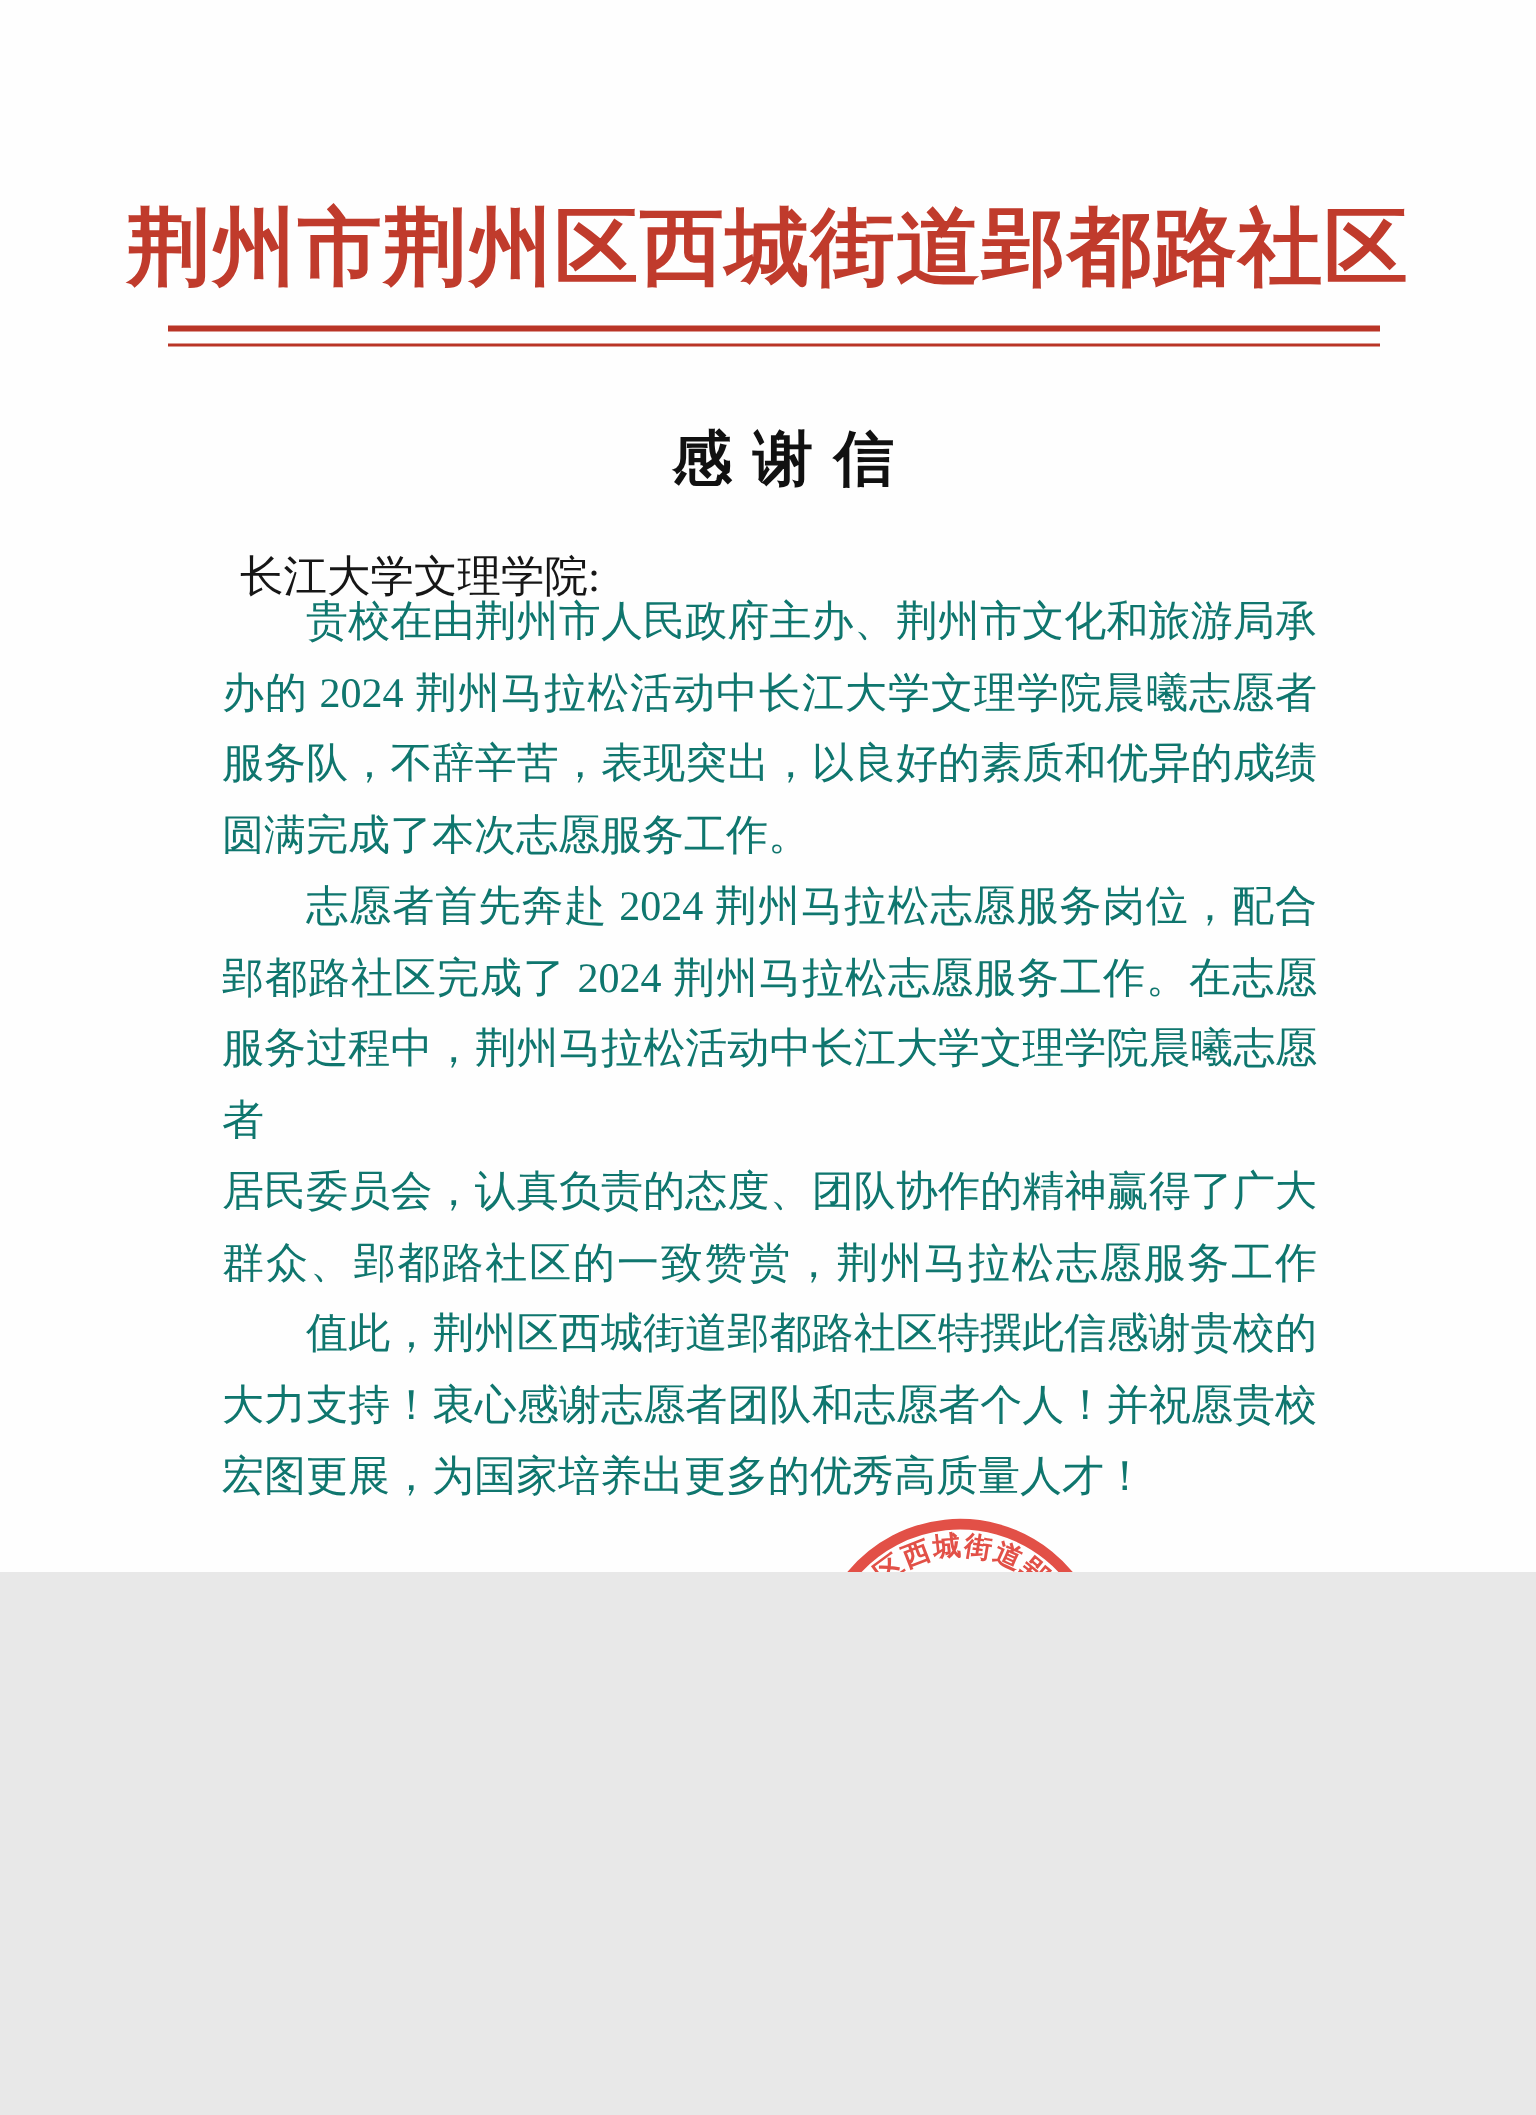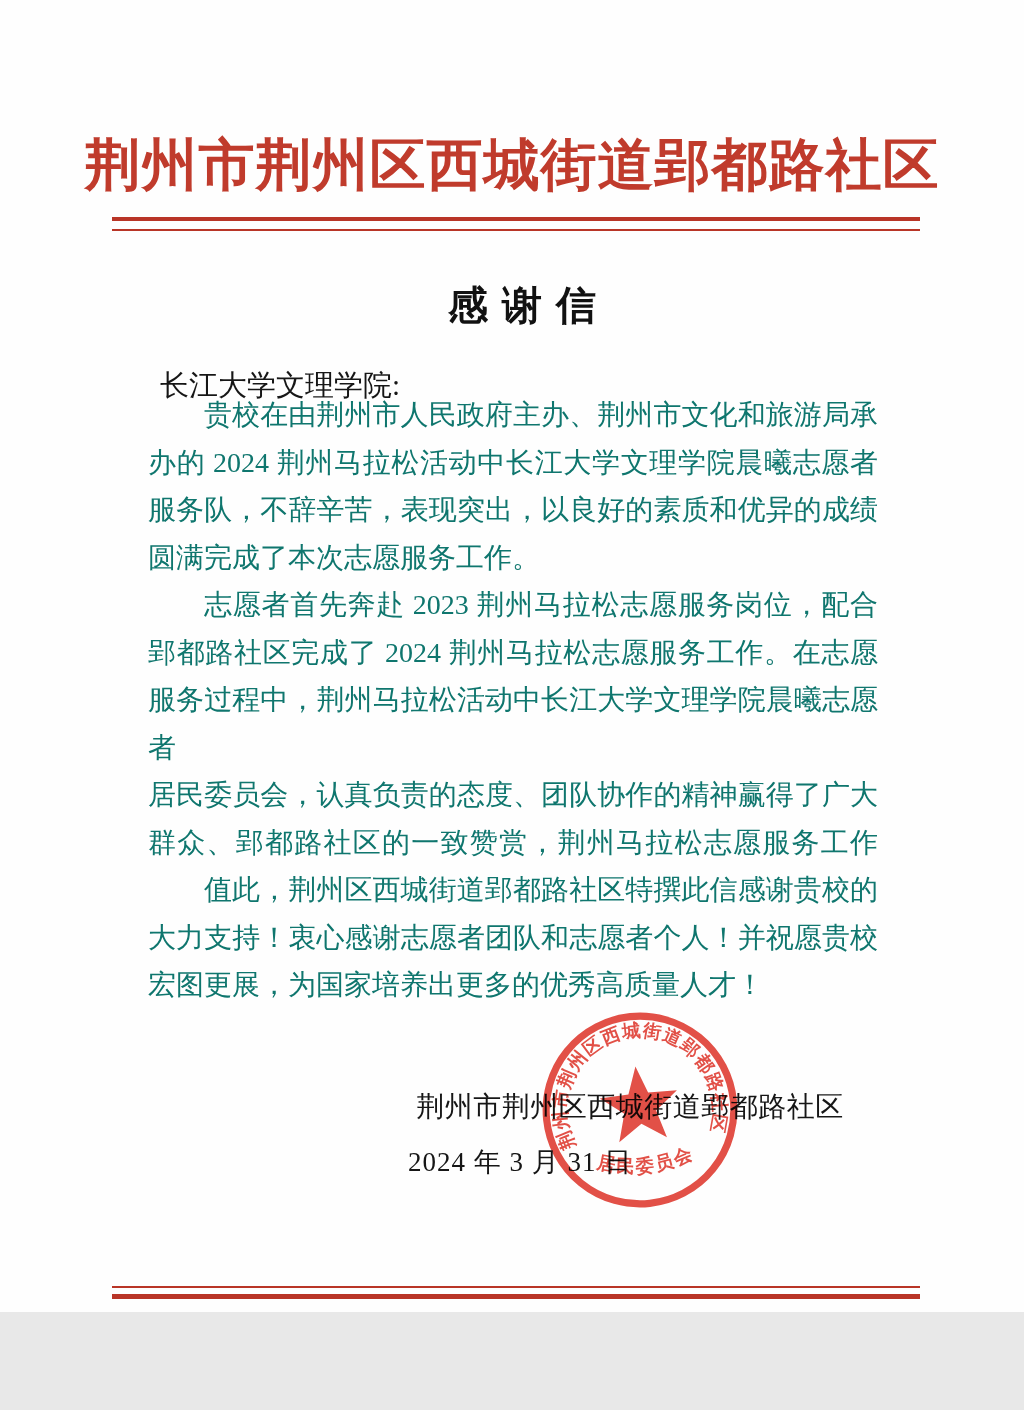--- a/index.html
+++ b/index.html
@@ -4,21 +4,21 @@
 <style>
   :root{
     --header-red:#c03b2c;
     --rule-red:#b93527;
     --stamp-red:#df382d;
     --ink:#1f1f1f;
   }
   html,body{margin:0;padding:0;background:#e8e8e8;}
   .page{
     position:relative;
-    width:1024px;height:1312px;
+    width:1024px;height:1048px;
     margin:0 auto;
     background:#fefefe;
     overflow:hidden;
     font-family:"Liberation Serif","DejaVu Serif",serif;
     color:var(--ink);
   }
   
   .letterhead-title{
     position:absolute;left:0;top:128px;width:1024px;
     margin:0;text-align:center;
@@ -90,21 +90,21 @@
 
   <h2 class="letter-title">感 谢 信</h2>
 
   <div class="salutation">长江大学文理学院:</div>
 
   <div class="body-lines">
     <div class="body-line indent jl">贵校在由荆州市人民政府主办、荆州市文化和旅游局承</div>
     <div class="body-line jl">办的 2024 荆州马拉松活动中长江大学文理学院晨曦志愿者</div>
     <div class="body-line jl">服务队，不辞辛苦，表现突出，以良好的素质和优异的成绩</div>
     <div class="body-line">圆满完成了本次志愿服务工作。</div>
-    <div class="body-line indent jl">志愿者首先奔赴 2023 荆州马拉松志愿服务岗位，配合</div>
+    <div class="body-line indent jl">志愿者首先奔赴 2024 荆州马拉松志愿服务岗位，配合</div>
     <div class="body-line jl">郢都路社区完成了 2024 荆州马拉松志愿服务工作。在志愿</div>
     <div class="body-line jl">服务过程中，荆州马拉松活动中长江大学文理学院晨曦志愿者</div>
     <div class="body-line jl">居民委员会，认真负责的态度、团队协作的精神赢得了广大</div>
     <div class="body-line jl">群众、郢都路社区的一致赞赏，荆州马拉松志愿服务工作</div>
     <div class="body-line indent jl">值此，荆州区西城街道郢都路社区特撰此信感谢贵校的</div>
     <div class="body-line jl">大力支持！衷心感谢志愿者团队和志愿者个人！并祝愿贵校</div>
     <div class="body-line">宏图更展，为国家培养出更多的优秀高质量人才！</div>
   </div>
 
   <div class="signature-org">荆州市荆州区西城街道郢都路社区</div>

